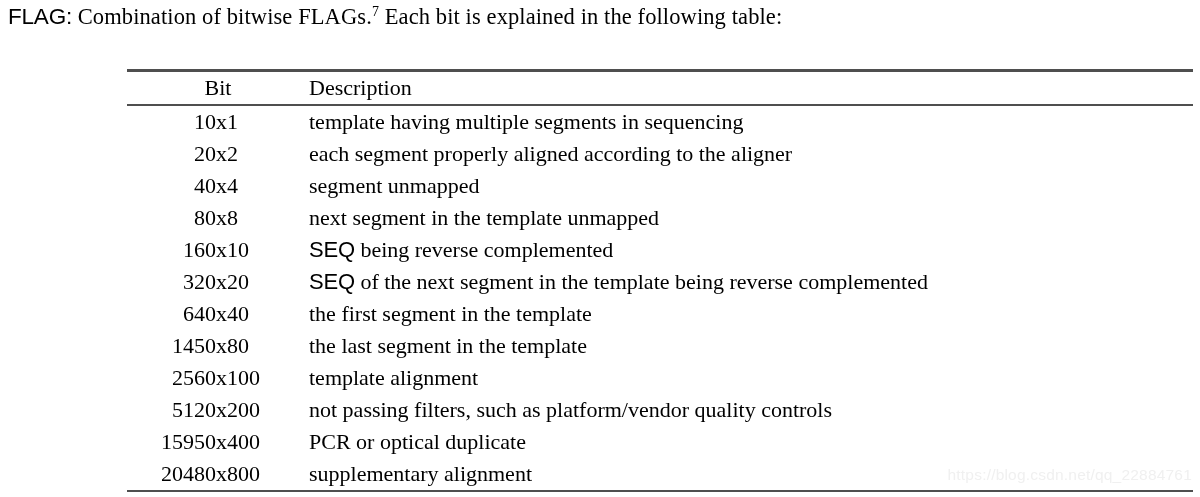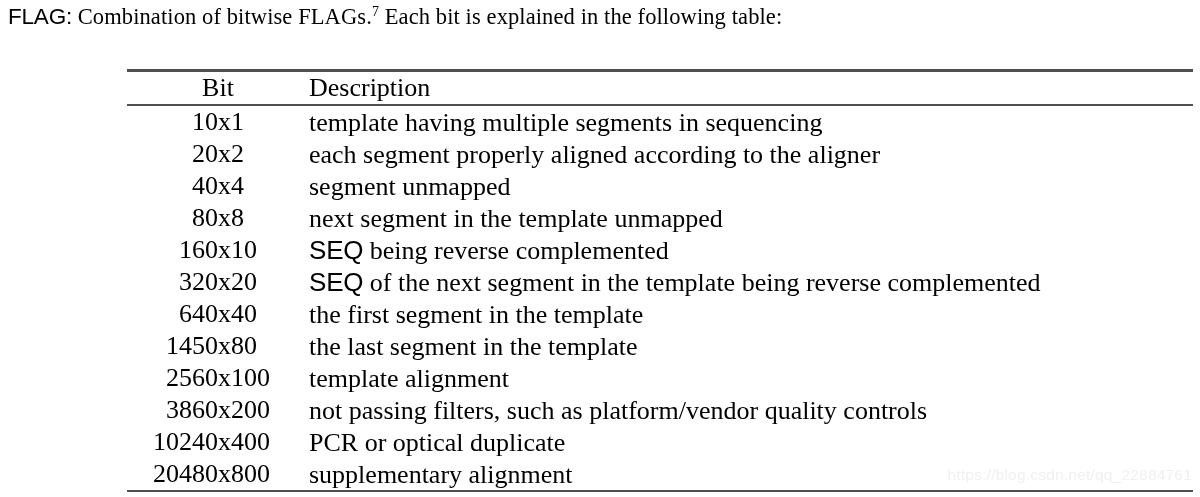--- a/index.html
+++ b/index.html
@@ -50,21 +50,21 @@
     background: #4f4f4f;
   }
   .rule-top    { height: 3px; }
   .rule-mid    { height: 2px; }
   .rule-bottom { height: 2px; }
 
   table.flags {
     border-collapse: collapse;
     width: 100%;
     table-layout: fixed;
-    font-size: 26px;
+    font-size: 22px;
   }
   table.flags th,
   table.flags td {
     padding: 0;
     border: 0;
     height: 32px;
     vertical-align: middle;
     white-space: nowrap;
     font-weight: normal;
   }
@@ -172,26 +172,26 @@
         <td class="bit">145</td>
         <td class="hex">0x80</td>
         <td class="desc"><span class="sans"></span><span>the last segment in the template</span></td>
       </tr>
       <tr>
         <td class="bit">256</td>
         <td class="hex">0x100</td>
         <td class="desc"><span class="sans"></span><span>template alignment</span></td>
       </tr>
       <tr>
-        <td class="bit">386</td>
+        <td class="bit">512</td>
         <td class="hex">0x200</td>
         <td class="desc"><span class="sans"></span><span>not passing filters, such as platform/vendor quality controls</span></td>
       </tr>
       <tr>
-        <td class="bit">1024</td>
+        <td class="bit">1595</td>
         <td class="hex">0x400</td>
         <td class="desc"><span class="sans"></span><span>PCR or optical duplicate</span></td>
       </tr>
       <tr>
         <td class="bit">2048</td>
         <td class="hex">0x800</td>
         <td class="desc"><span class="sans"></span><span>supplementary alignment</span></td>
       </tr>
     </tbody>
   </table>

